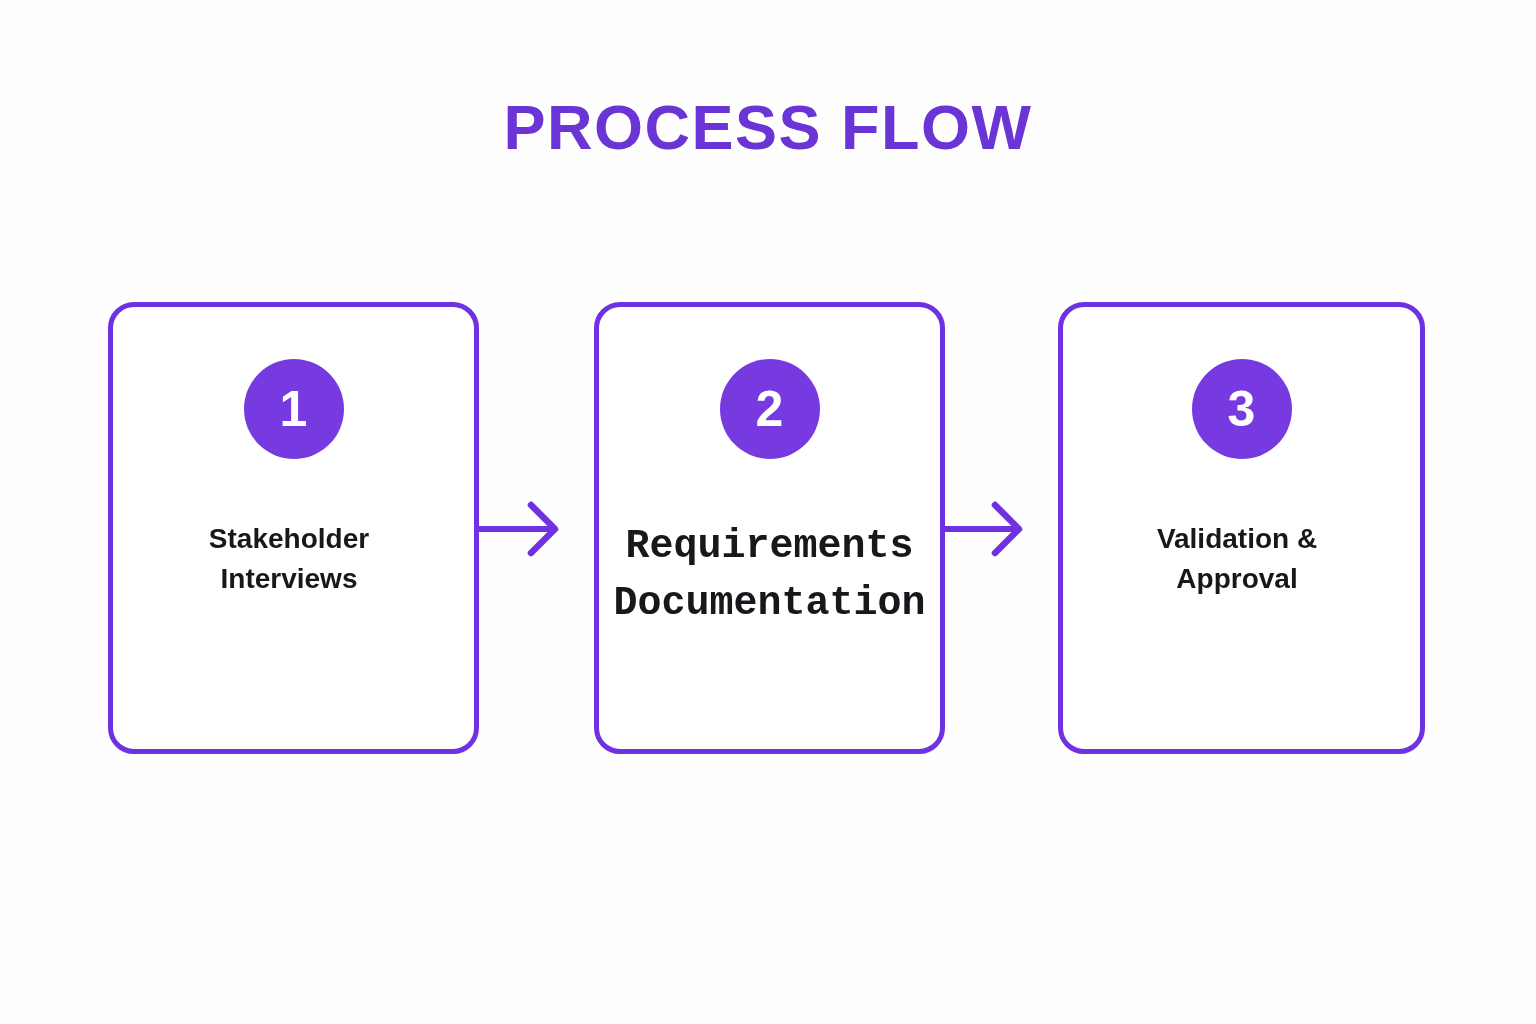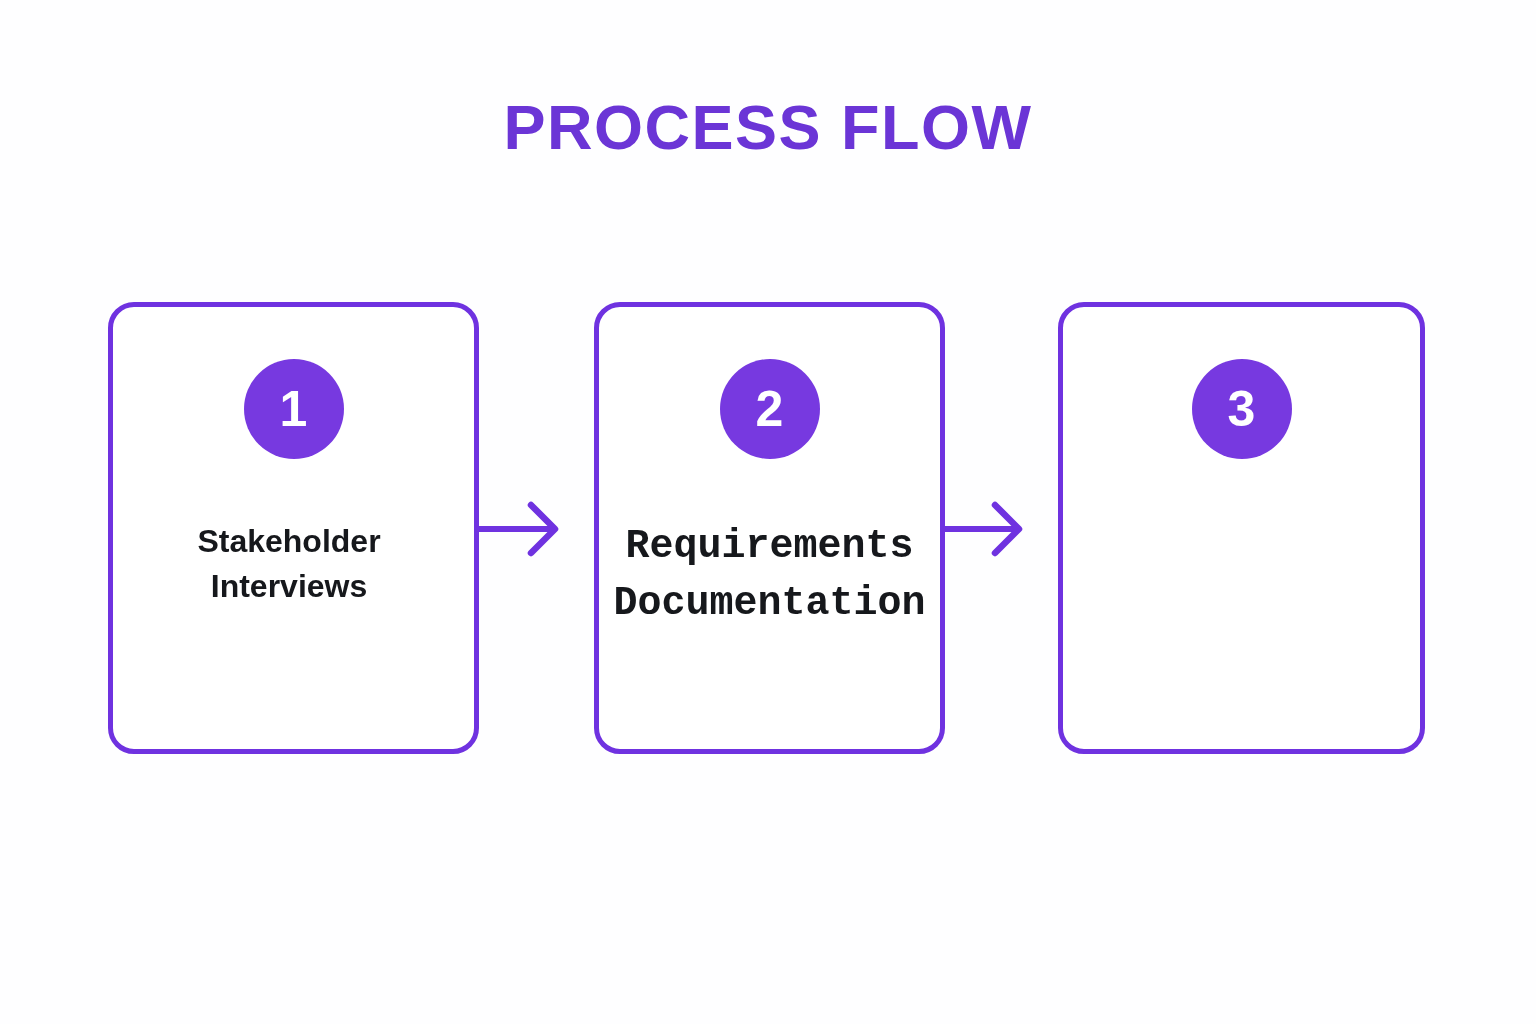--- a/index.html
+++ b/index.html
@@ -78,21 +78,21 @@
     line-height: 1;
   }
 
   .step-label {
     position: absolute;
     top: 212px;
     left: 8px;
     right: 17px;
     text-align: center;
     font-family: "Liberation Sans", sans-serif;
-    font-size: 32px;
+    font-size: 28px;
     font-weight: bold;
     line-height: 1.42;
     color: #16181c;
     white-space: pre-line;
   }
 
   .card-2 .step-label { font-size: 40px; left: 2px; right: 2px; font-family: Liberation Mono, monospace; }
 
   
   .connector {
@@ -135,16 +135,18 @@
 
     <div class="connector conn-2">
       <svg viewBox="0 0 113 60" preserveAspectRatio="none">
         <line x1="0" y1="30" x2="70" y2="30" stroke="#6F32E0" stroke-width="6" stroke-linecap="round"></line>
         <polyline points="50,6 74,30 50,54" fill="none" stroke="#6F32E0" stroke-width="6.5" stroke-linecap="round" stroke-linejoin="round"></polyline>
       </svg>
     </div>
 
     <div class="step-card card-3">
       <div class="step-badge">3</div>
+      <div class="step-label">Validation &amp;
+Approval</div>
     </div>
 
   </div>
 </div>
 
 </body></html>

